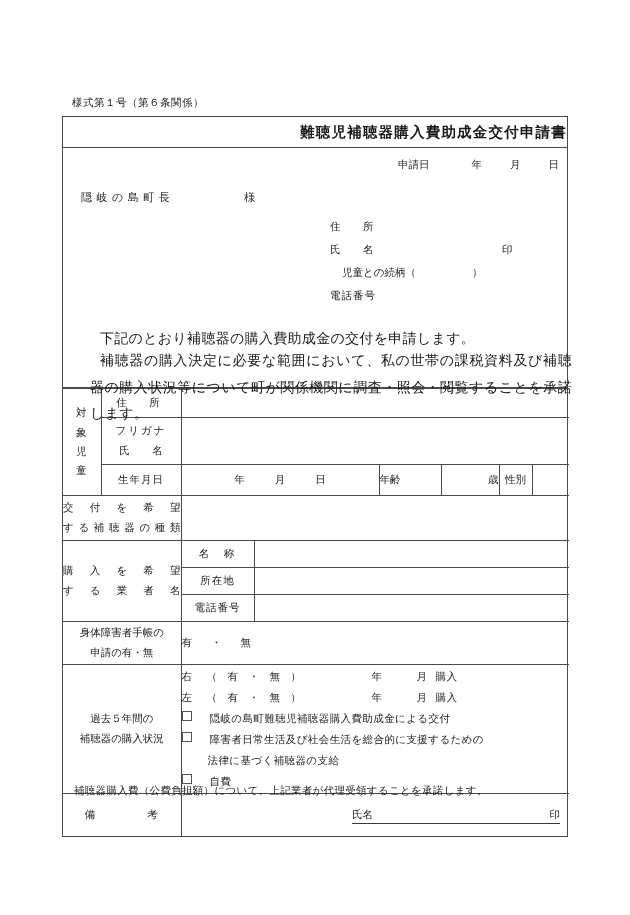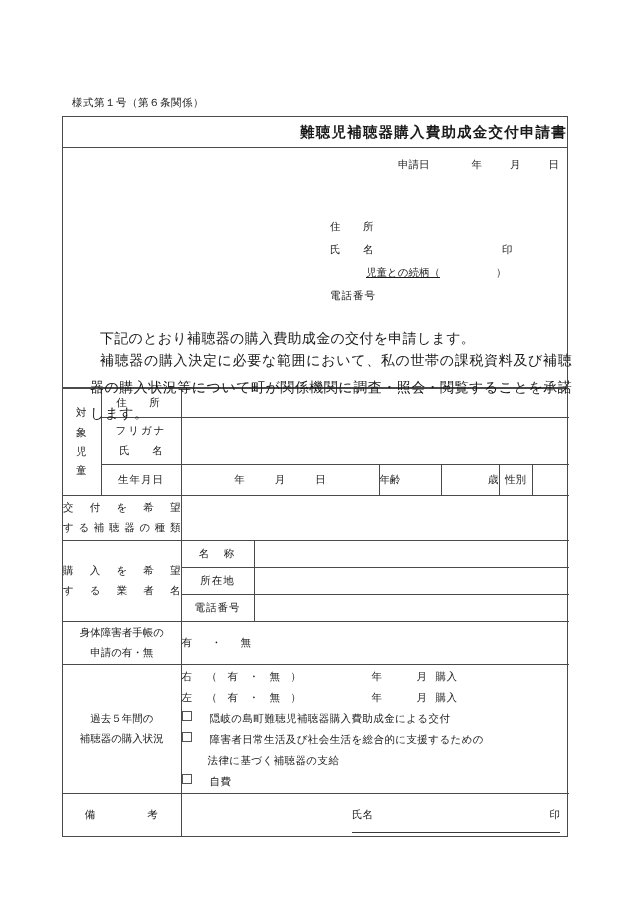--- a/index.html
+++ b/index.html
@@ -96,21 +96,21 @@
     white-space: nowrap;
     position: relative;
   }
   .applicant .r-head { margin-left: 12px; letter-spacing: 6px; }
   .applicant .r-head-narrow { margin-left: 12px; letter-spacing: 6px; }
   .applicant .seal {
     position: absolute;
     left: 184px;
     top: 0;
   }
-  .applicant .rel { margin-left: 48px; text-decoration: underline; }
+  .applicant .rel { margin-left: 24px; }
   .applicant .rel-close { margin-left: 56px; }
 
   .para {
     position: absolute;
     left: 27px;
     font-size: 14px;
     line-height: 1.9;
     letter-spacing: 0.3px;
   }
   .para-1 { top: 178px; text-indent: 10px; }
@@ -248,21 +248,21 @@
   .sign-row {
     position: absolute;
     left: 352px;
     top: 808px;
     width: 208px;
     font-size: 10.5px;
     border-bottom: 1px solid #3a3a3a;
     display: flex;
     justify-content: space-between;
     align-items: flex-end;
-    padding-bottom: 10px;
+    padding-bottom: 1px;
   }
 </style>
 </head>
 <body>
 
 <div class="page">
 
   <div class="form-no">様式第１号（第６条関係）</div>
 
   <div class="frame">
@@ -270,20 +270,23 @@
     <div class="title-band">
       <div class="title-text">難聴児補聴器購入費助成金交付申請書</div>
     </div>
 
     <div class="intro">
 
       <div class="date-line">
         <span class="lbl">申請日</span><span class="y">年</span><span class="m">月</span><span class="d">日</span>
       </div>
 
+      <div class="addressee">
+        <span class="mayor">隠岐の島町長</span><span class="sama">様</span>
+      </div>
 
       <div class="applicant">
         <div class="row">
           <span class="r-head">住　所</span>
         </div>
         <div class="row">
           <span class="r-head-narrow">氏　名</span>
           <span class="seal">印</span>
         </div>
         <div class="row">
@@ -413,19 +416,20 @@
       <tr>
         <td colspan="2" class="bikou-lbl" style="height:42px">
           <span>備考</span>
         </td>
         <td colspan="6"></td>
       </tr>
     </tbody>
       </table>
   </div>
 
+  <div class="foot-note">補聴器購入費（公費負担額）について、上記業者が代理受領することを承諾します。</div>
 
   <div class="sign-row">
     <span>氏名</span>
     <span>印</span>
   </div>
 
 </div>
 
 </body></html>

